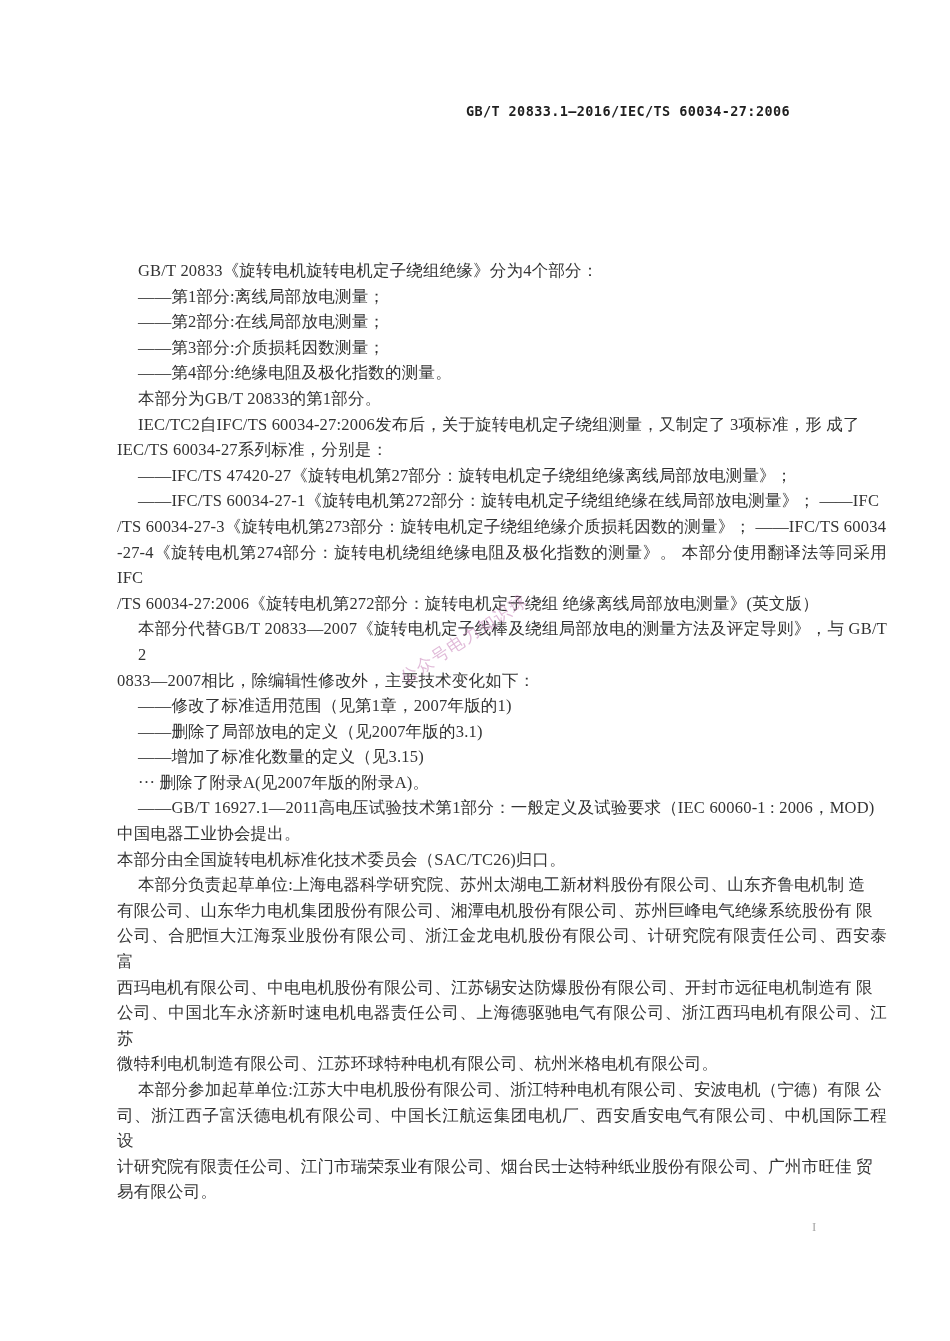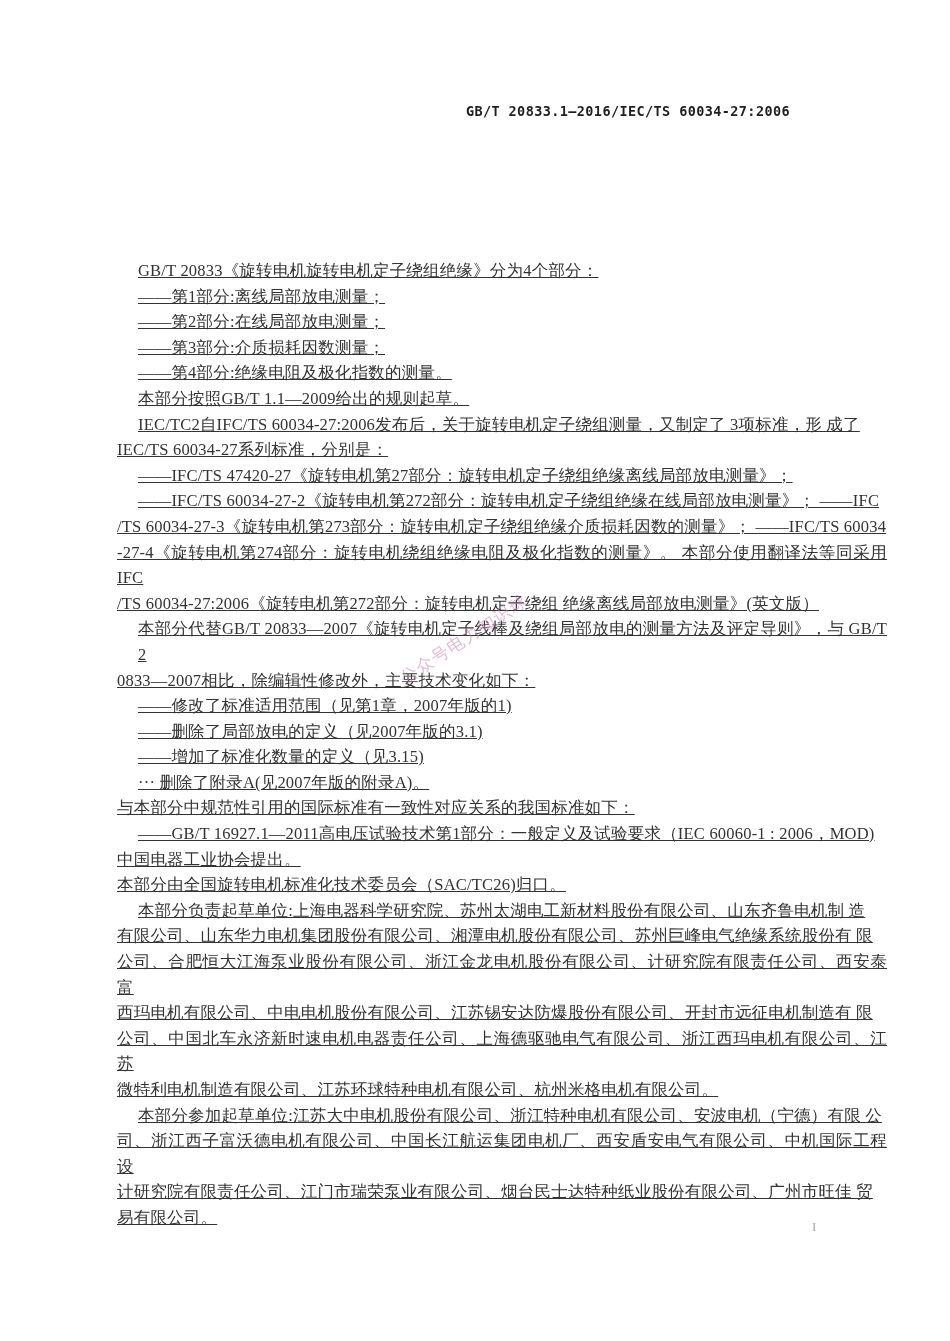--- a/index.html
+++ b/index.html
@@ -35,21 +35,20 @@
     top: 258px;
     width: 770px;
     font-size: 16.5px;
     line-height: 25.6px;
     color: #333333;
     text-align: justify;
   }
   .line {
     white-space: normal;
     letter-spacing: 0.2px;
-    text-decoration: underline;
   }
   .line.indent-1 { padding-left: 21px; }
   .watermark {
     position: absolute;
     left: 402px;
     top: 668px;
     transform: rotate(-33deg);
     transform-origin: left center;
     font-size: 17px;
     letter-spacing: 1.5px;
@@ -72,35 +71,34 @@
 <div class="page">
 
   <div class="doc-header">GB/T 20833.1—2016/IEC/TS 60034-27:2006</div>
 
   <div class="body-block">
       <div class="line indent-1">GB/T 20833《旋转电机旋转电机定子绕组绝缘》分为4个部分：</div>
       <div class="line indent-1">——第1部分:离线局部放电测量；</div>
       <div class="line indent-1">——第2部分:在线局部放电测量；</div>
       <div class="line indent-1">——第3部分:介质损耗因数测量；</div>
       <div class="line indent-1">——第4部分:绝缘电阻及极化指数的测量。</div>
-      <div class="line indent-1">本部分按照GB/T 1.1—2009给出的规则起草。</div>
+      <div class="line indent-1">本部分为GB/T 20833的第1部分。</div>
       <div class="line indent-1">IEC/TC2自IFC/TS 60034-27:2006发布后，关于旋转电机定子绕组测量，又制定了 3项标准，形 成了</div>
       <div class="line indent-0">IEC/TS 60034-27系列标准，分别是：</div>
       <div class="line indent-1">——IFC/TS 47420-27《旋转电机第27部分：旋转电机定子绕组绝缘离线局部放电测量》；</div>
-      <div class="line indent-1">——IFC/TS 60034-27-2《旋转电机第272部分：旋转电机定子绕组绝缘在线局部放电测量》； ——IFC</div>
+      <div class="line indent-1">——IFC/TS 60034-27-1《旋转电机第272部分：旋转电机定子绕组绝缘在线局部放电测量》； ——IFC</div>
       <div class="line indent-0">/TS 60034-27-3《旋转电机第273部分：旋转电机定子绕组绝缘介质损耗因数的测量》； ——IFC/TS 60034</div>
       <div class="line indent-0">-27-4《旋转电机第274部分：旋转电机绕组绝缘电阻及极化指数的测量》。 本部分使用翻译法等同采用IFC</div>
       <div class="line indent-0">/TS 60034-27:2006《旋转电机第272部分：旋转电机定子绕组 绝缘离线局部放电测量》(英文版）</div>
       <div class="line indent-1">本部分代替GB/T 20833—2007《旋转电机定子线棒及绕组局部放电的测量方法及评定导则》，与 GB/T 2</div>
       <div class="line indent-0">0833—2007相比，除编辑性修改外，主要技术变化如下：</div>
       <div class="line indent-1">——修改了标准适用范围（见第1章，2007年版的1)</div>
       <div class="line indent-1">——删除了局部放电的定义（见2007年版的3.1)</div>
       <div class="line indent-1">——增加了标准化数量的定义（见3.15)</div>
       <div class="line indent-1">··· 删除了附录A(见2007年版的附录A)。</div>
-      <div class="line indent-0">与本部分中规范性引用的国际标准有一致性对应关系的我国标准如下：</div>
       <div class="line indent-1">——GB/T 16927.1—2011高电压试验技术第1部分：一般定义及试验要求（IEC 60060-1 : 2006，MOD)</div>
       <div class="line indent-0">中国电器工业协会提出。</div>
       <div class="line indent-0">本部分由全国旋转电机标准化技术委员会（SAC/TC26)归口。</div>
       <div class="line indent-1">本部分负责起草单位:上海电器科学研究院、苏州太湖电工新材料股份有限公司、山东齐鲁电机制 造</div>
       <div class="line indent-0">有限公司、山东华力电机集团股份有限公司、湘潭电机股份有限公司、苏州巨峰电气绝缘系统股份有 限</div>
       <div class="line indent-0">公司、合肥恒大江海泵业股份有限公司、浙江金龙电机股份有限公司、计研究院有限责任公司、西安泰 富</div>
       <div class="line indent-0">西玛电机有限公司、中电电机股份有限公司、江苏锡安达防爆股份有限公司、开封市远征电机制造有 限</div>
       <div class="line indent-0">公司、中国北车永济新时速电机电器责任公司、上海德驱驰电气有限公司、浙江西玛电机有限公司、江 苏</div>
       <div class="line indent-0">微特利电机制造有限公司、江苏环球特种电机有限公司、杭州米格电机有限公司。</div>
       <div class="line indent-1">本部分参加起草单位:江苏大中电机股份有限公司、浙江特种电机有限公司、安波电机（宁德）有限 公</div>

